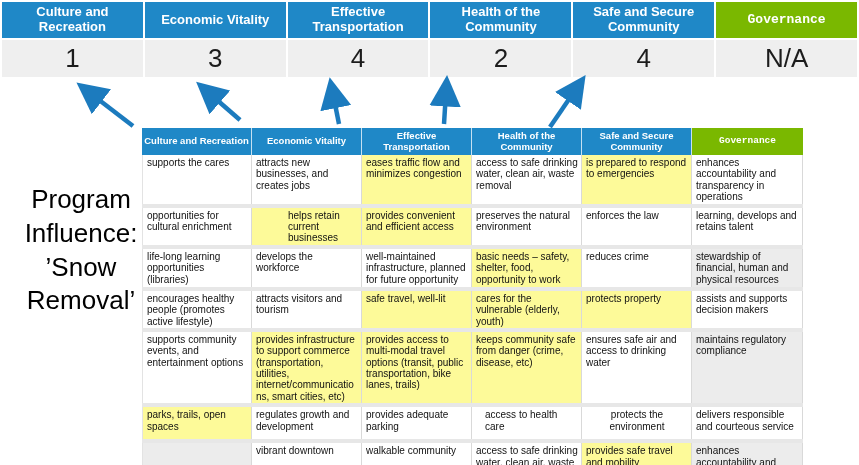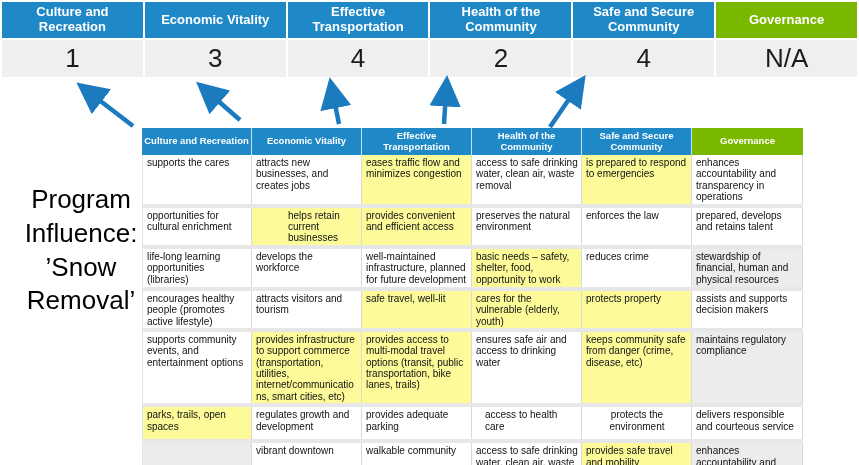--- a/index.html
+++ b/index.html
@@ -9,21 +9,21 @@
     font-family:"Liberation Sans","DejaVu Sans",sans-serif;
     --blue:#1F88C7; --green:#7AB800; --yellow:#FDFA99; --gray:#ECECEC;
     --scorebg:#EFEFEF; --arrow:#1C7BBE;
   }
   
   .sb-head{position:absolute;left:2px;top:2px;width:855px;height:36px;
     display:grid;grid-template-columns:repeat(6,1fr);column-gap:2px;}
   .sbc{display:flex;align-items:center;justify-content:center;text-align:center;
     color:#fff;font-weight:bold;font-size:13px;line-height:1.15;padding:1px 4px;}
   .c-blue{background:var(--blue);}
-  .c-green{background:var(--green);}
+  .c-green{background:var(--green);font-family:Liberation Mono, monospace;}
   .sb-scores{position:absolute;left:2px;top:40px;width:855px;height:37px;
     display:grid;grid-template-columns:repeat(6,1fr);column-gap:2px;}
   .sbs{display:flex;align-items:center;justify-content:center;
     background:var(--scorebg);font-size:26px;color:#1c1c1c;}
   
   .arrows{position:absolute;left:0;top:0;width:859px;height:465px;pointer-events:none;}
   .arrows line{stroke:var(--arrow);stroke-width:4.5;}
   
   .program{position:absolute;left:12px;top:183px;width:138px;text-align:center;
     font-size:26px;line-height:1.3;color:#000;}
@@ -100,47 +100,47 @@
         <div class="cell yl" style="min-height: 33px;">is prepared to respond to emergencies</div>
         <div class="cell" style="min-height: 33px;">enhances accountability and transparency in operations</div>
       </div>
       <div class="spacer"></div>
       <div class="m-row">
         <div class="cell" style="min-height: 32px;">opportunities for cultural enrichment</div>
         <div class="cell yl" style="min-height: 32px; padding-left: 36px;">helps retain current businesses</div>
         <div class="cell yl" style="min-height: 32px;">provides convenient and efficient access</div>
         <div class="cell" style="min-height: 32px;">preserves the natural environment</div>
         <div class="cell" style="min-height: 32px;">enforces the law</div>
-        <div class="cell" style="min-height: 32px;">prepared, develops and retains talent</div>
+        <div class="cell" style="min-height: 32px;">learning, develops and retains talent</div>
       </div>
       <div class="spacer"></div>
       <div class="m-row">
         <div class="cell" style="min-height: 35px;">life-long learning opportunities (libraries)</div>
         <div class="cell" style="min-height: 35px;">develops the workforce</div>
-        <div class="cell" style="min-height: 35px;">well-maintained infrastructure, planned for future development</div>
+        <div class="cell" style="min-height: 35px;">well-maintained infrastructure, planned for future opportunity</div>
         <div class="cell yl" style="min-height: 35px;">basic needs – safety, shelter, food, opportunity to work</div>
         <div class="cell" style="min-height: 35px;">reduces crime</div>
         <div class="cell gr" style="min-height: 35px;">stewardship of financial, human and physical resources</div>
       </div>
       <div class="spacer"></div>
       <div class="m-row">
         <div class="cell" style="min-height: 30px;">encourages healthy people (promotes active lifestyle)</div>
         <div class="cell" style="min-height: 30px;">attracts visitors and tourism</div>
         <div class="cell yl" style="min-height: 30px;">safe travel, well-lit</div>
         <div class="cell yl" style="min-height: 30px;">cares for the vulnerable (elderly, youth)</div>
         <div class="cell yl" style="min-height: 30px;">protects property</div>
         <div class="cell" style="min-height: 30px;">assists and supports decision makers</div>
       </div>
       <div class="spacer"></div>
       <div class="m-row">
         <div class="cell" style="min-height: 57px;">supports community events, and entertainment options</div>
         <div class="cell yl" style="min-height: 57px;">provides infrastructure to support commerce (transportation, utilities, internet/communications, smart cities, etc)</div>
         <div class="cell yl" style="min-height: 57px;">provides access to multi-modal travel options (transit, public transportation, bike lanes, trails)</div>
+        <div class="cell yl" style="min-height: 57px;">keeps community safe from danger (crime, disease, etc)</div>
         <div class="cell" style="min-height: 57px;">ensures safe air and access to drinking water</div>
-        <div class="cell yl" style="min-height: 57px;">keeps community safe from danger (crime, disease, etc)</div>
         <div class="cell gr" style="min-height: 57px;">maintains regulatory compliance</div>
       </div>
       <div class="spacer"></div>
       <div class="m-row">
         <div class="cell yl" style="min-height: 29px;">parks, trails, open spaces</div>
         <div class="cell" style="min-height: 29px;">regulates growth and development</div>
         <div class="cell" style="min-height: 29px;">provides adequate parking</div>
         <div class="cell" style="min-height: 29px; margin-left: 9px;">access to health care</div>
         <div class="cell" style="min-height: 29px; text-align: center;">protects the environment</div>
         <div class="cell" style="min-height: 29px;">delivers responsible and courteous service</div>

